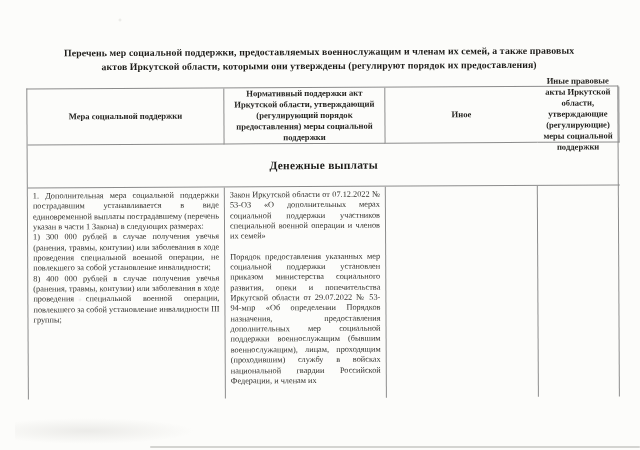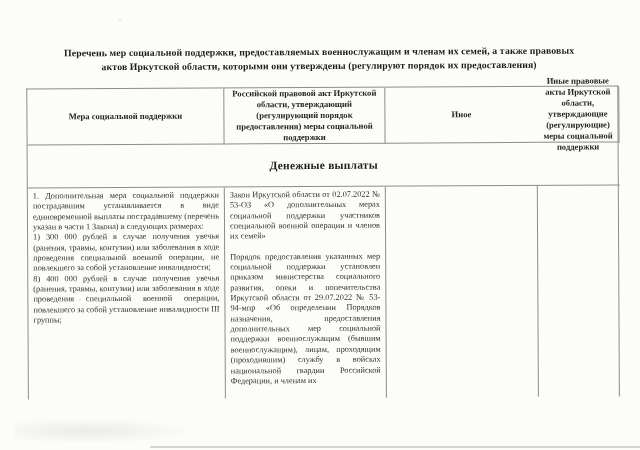--- a/index.html
+++ b/index.html
@@ -83,34 +83,34 @@
   <div class="sheet">
 
     <div class="doc-title">
       <div>Перечень мер социальной поддержки, предоставляемых военнослужащим и членам их семей, а также правовых</div>
       <div>актов Иркутской области, которыми они утверждены (регулируют порядок их предоставления)</div>
     </div>
 
     <div class="tbl">
 
       <div class="hc">Мера социальной поддержки</div>
-      <div class="hc">Российской правовой акт Иркутской области, утверждающий (регулирующий порядок предоставления) меры социальной поддержки</div>
+      <div class="hc">Нормативный поддержки акт Иркутской области, утверждающий (регулирующий порядок предоставления) меры социальной поддержки</div>
       <div class="hc last">Иное</div>
       <div class="hc">Иные правовые акты Иркутской области, утверждающие (регулирующие) меры социальной поддержки</div>
 
       <div class="sec">Денежные выплаты</div>
 
       <div class="dc">
         <p>1. Дополнительная мера социальной поддержки пострадавшим устанавливается в виде единовременной выплаты пострадавшему (перечень указан в части 1 Закона) в следующих размерах:</p>
         <p>1) 300 000 рублей в случае получения увечья (ранения, травмы, контузии) или заболевания в ходе проведения специальной военной операции, не повлекшего за собой установление инвалидности;</p>
         <p>8) 400 000 рублей в случае получения увечья (ранения, травмы, контузии) или заболевания в ходе проведения специальной военной операции, повлекшего за собой установление инвалидности III группы;</p>
       </div>
 
       <div class="dc">
-        <p>Закон Иркутской области от 02.07.2022 № 53-ОЗ «О дополнительных мерах социальной поддержки участников специальной военной операции и членов их семей»</p>
+        <p>Закон Иркутской области от 07.12.2022 № 53-ОЗ «О дополнительных мерах социальной поддержки участников специальной военной операции и членов их семей»</p>
         <p class="gap">Порядок предоставления указанных мер социальной поддержки установлен приказом министерства социального развития, опеки и попечительства Иркутской области от 29.07.2022 № 53-94-мпр «Об определении Порядков назначения, предоставления дополнительных мер социальной поддержки военнослужащим (бывшим военнослужащим), лицам, проходящим (проходившим) службу в войсках национальной гвардии Российской Федерации, и членам их</p>
       </div>
 
       <div class="dc"></div>
 
       <div class="dc last"></div>
 
     </div>
   </div>
 

